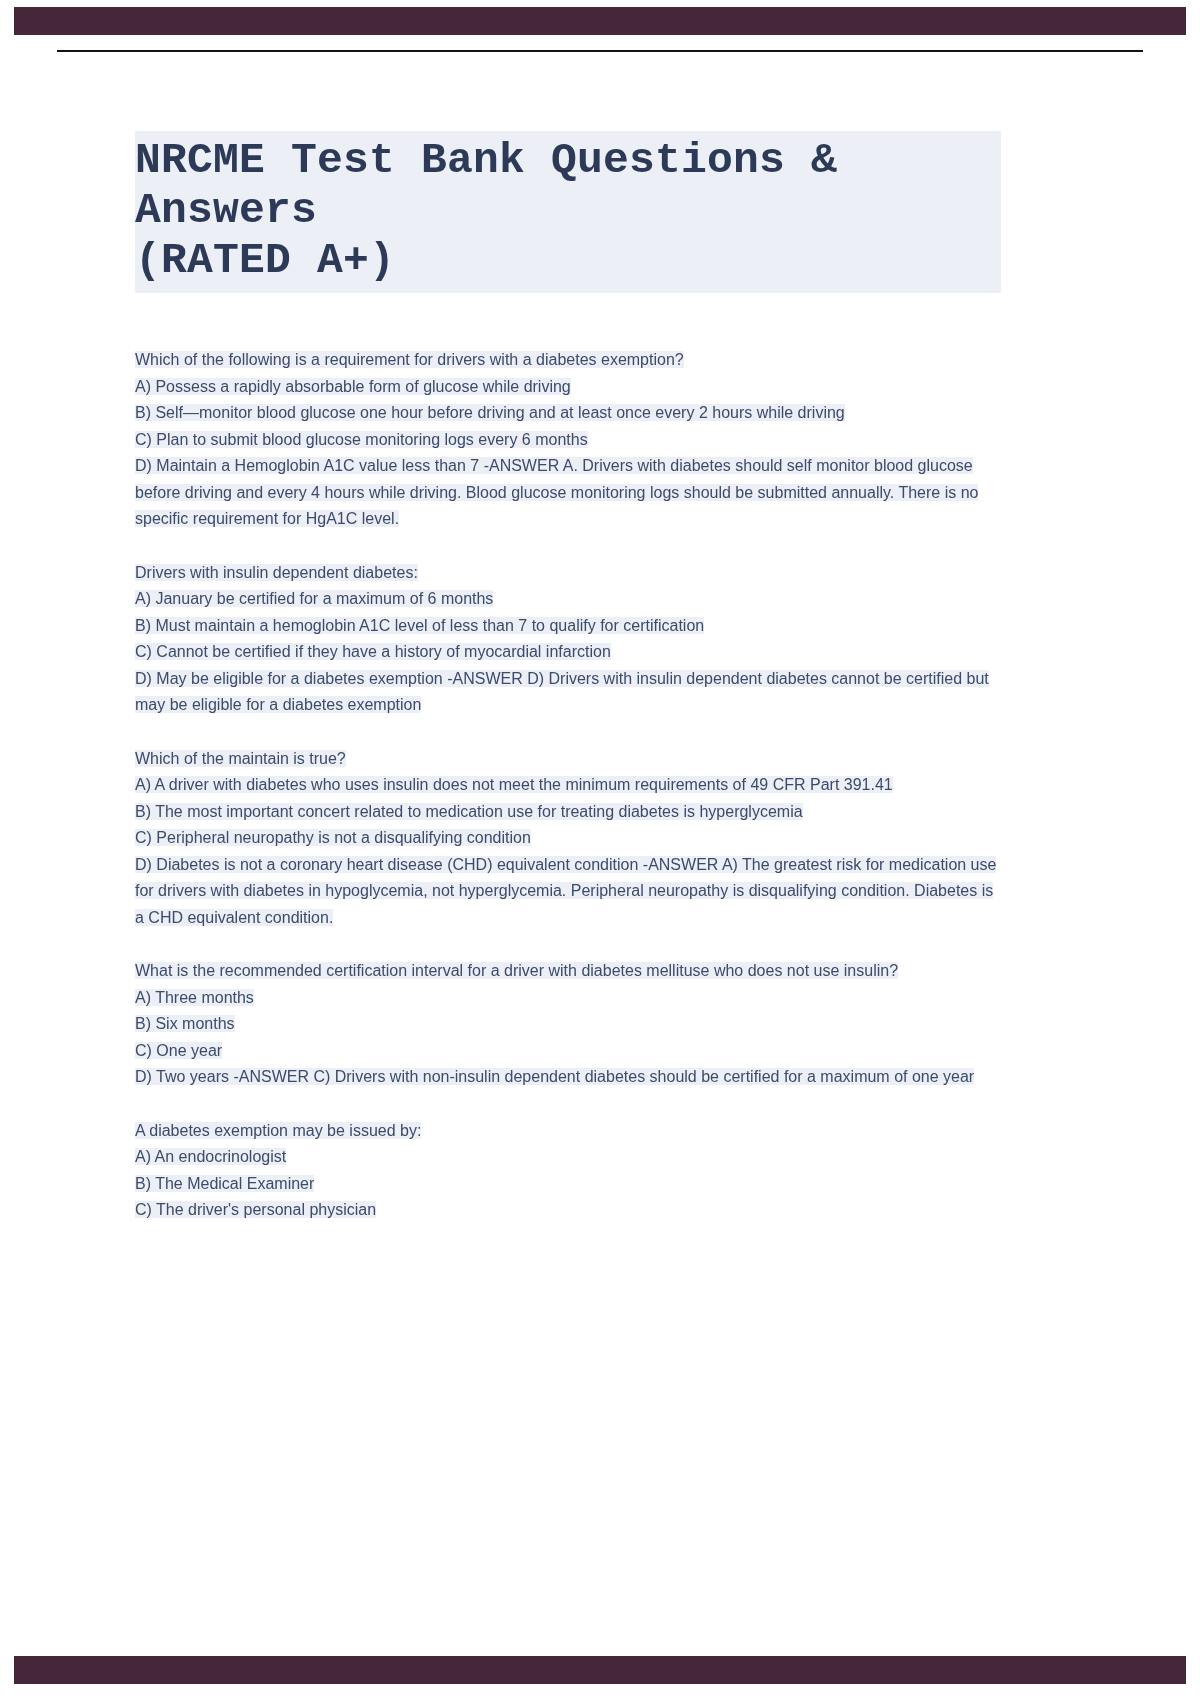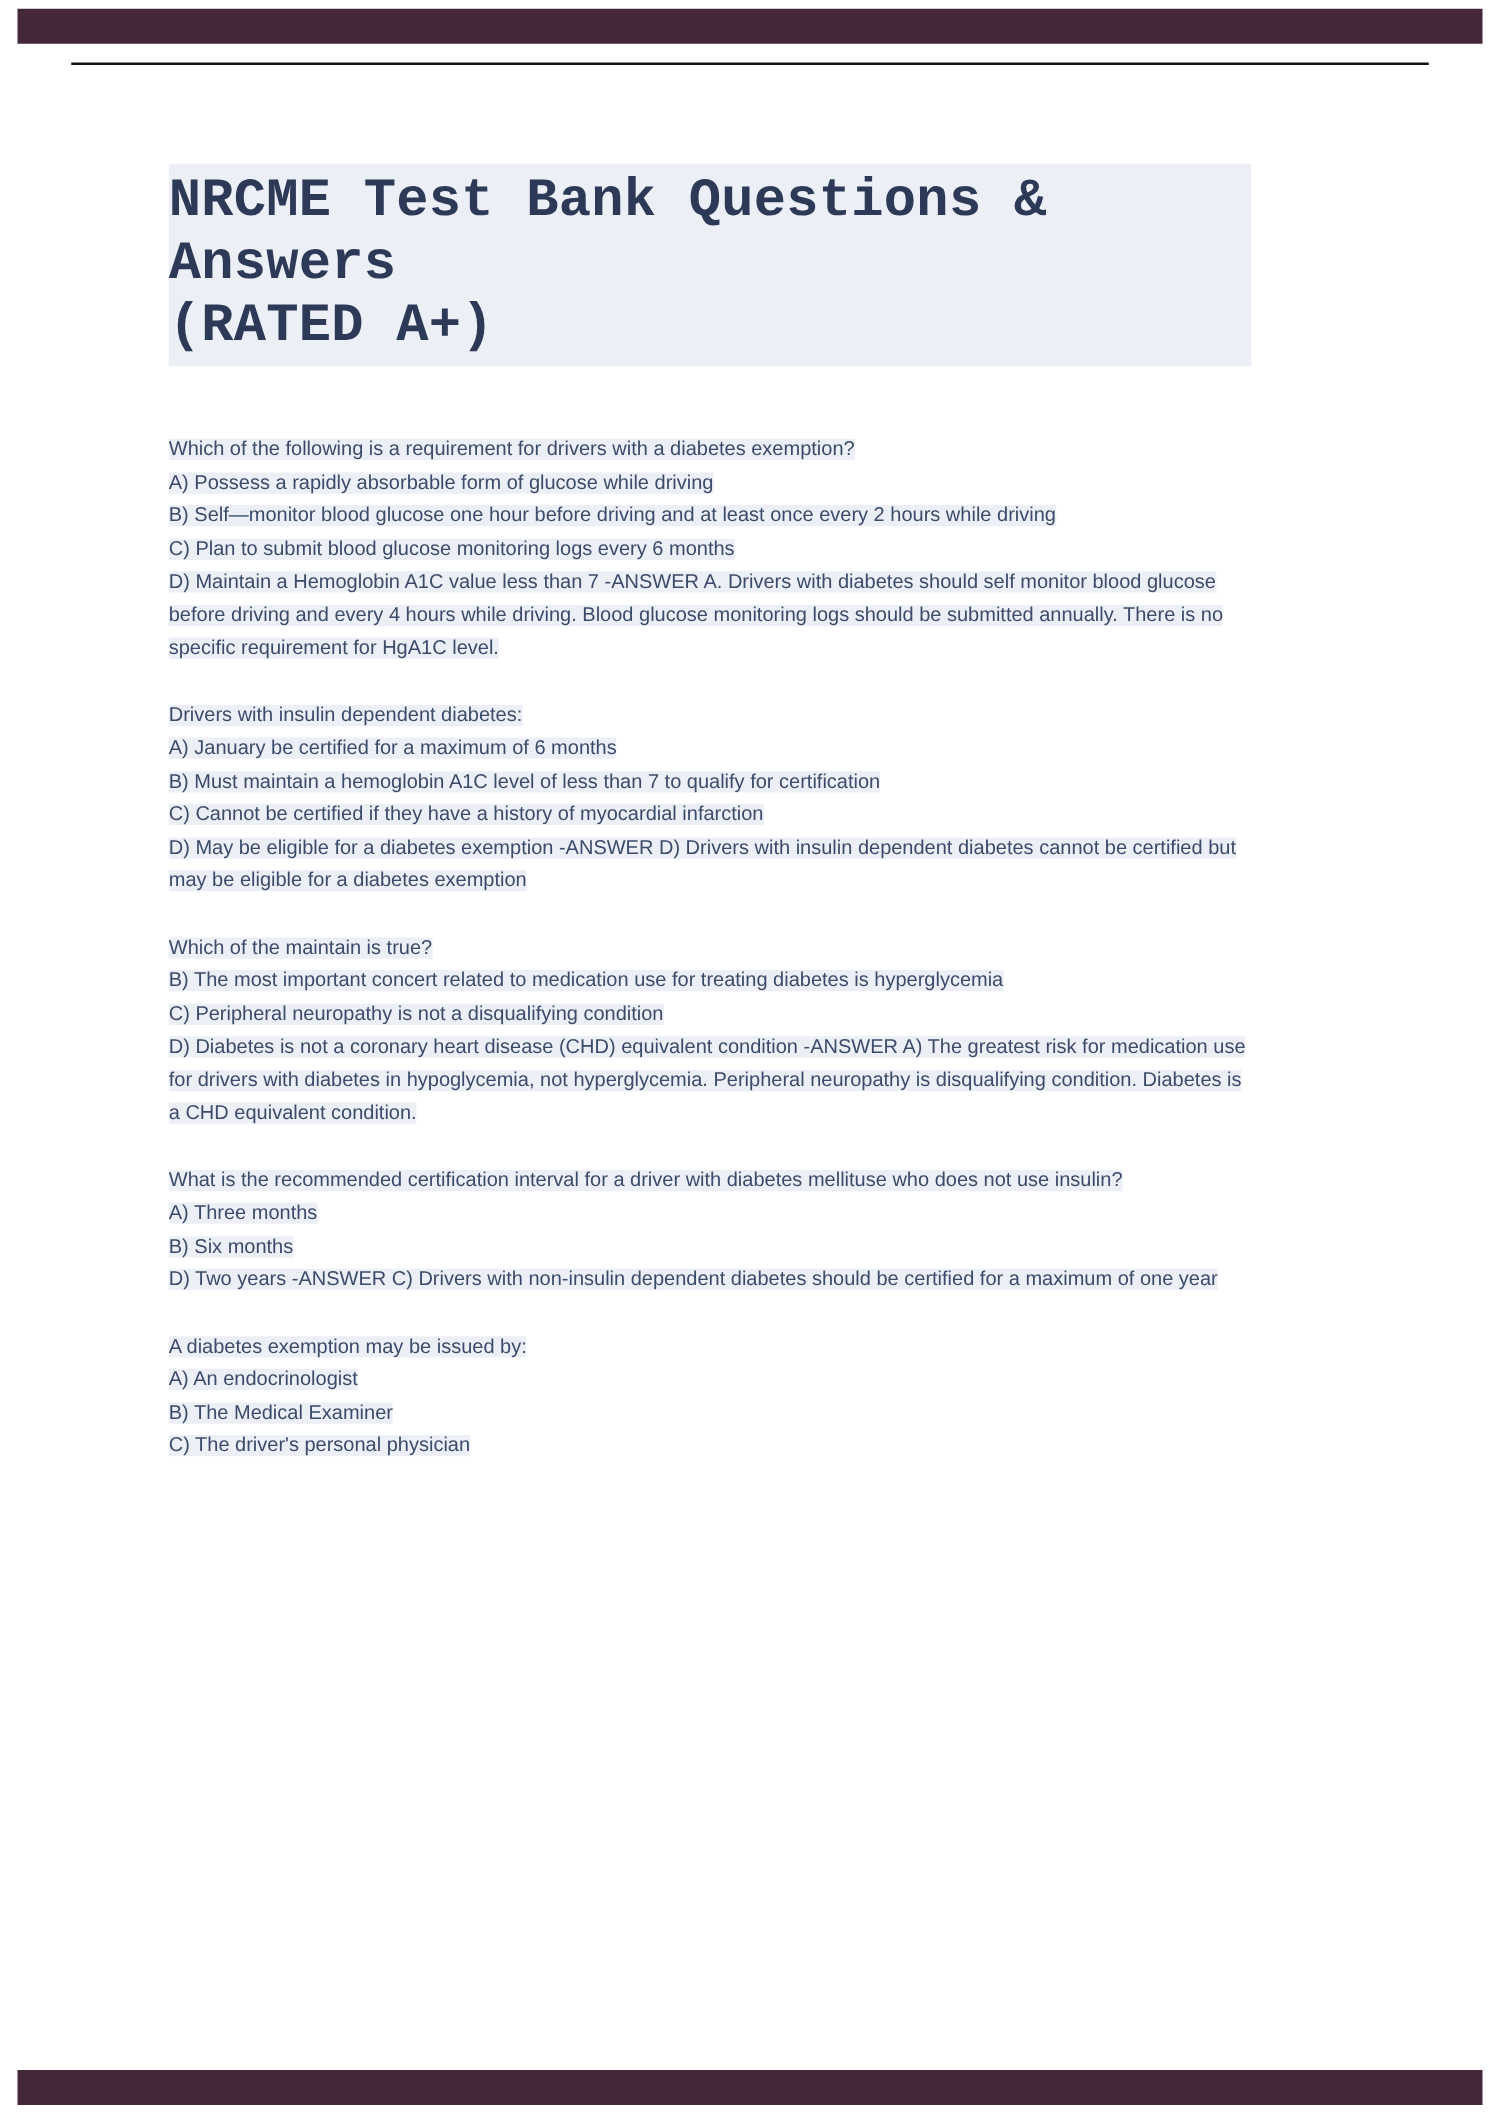--- a/index.html
+++ b/index.html
@@ -89,28 +89,30 @@
         </div>
         <div class="question">
           <div class="line"><span class="hl">Drivers with insulin dependent diabetes:</span></div>
           <div class="line"><span class="hl">A) January be certified for a maximum of 6 months</span></div>
           <div class="line"><span class="hl">B) Must maintain a hemoglobin A1C level of less than 7 to qualify for certification</span></div>
           <div class="line"><span class="hl">C) Cannot be certified if they have a history of myocardial infarction</span></div>
           <div class="line"><span class="hl">D) May be eligible for a diabetes exemption -ANSWER D) Drivers with insulin dependent diabetes cannot be certified but may be eligible for a diabetes exemption</span></div>
         </div>
         <div class="question">
           <div class="line"><span class="hl">Which of the maintain is true?</span></div>
+          <div class="line"><span class="hl">A) A driver with diabetes who uses insulin does not meet the minimum requirements of 49 CFR Part 391.41</span></div>
           <div class="line"><span class="hl">B) The most important concert related to medication use for treating diabetes is hyperglycemia</span></div>
           <div class="line"><span class="hl">C) Peripheral neuropathy is not a disqualifying condition</span></div>
           <div class="line"><span class="hl">D) Diabetes is not a coronary heart disease (CHD) equivalent condition -ANSWER A) The greatest risk for medication use for drivers with diabetes in hypoglycemia, not hyperglycemia. Peripheral neuropathy is disqualifying condition. Diabetes is a CHD equivalent condition.</span></div>
         </div>
         <div class="question">
           <div class="line"><span class="hl">What is the recommended certification interval for a driver with diabetes mellituse who does not use insulin?</span></div>
           <div class="line"><span class="hl">A) Three months</span></div>
           <div class="line"><span class="hl">B) Six months</span></div>
+          <div class="line"><span class="hl">C) One year</span></div>
           <div class="line"><span class="hl">D) Two years -ANSWER C) Drivers with non-insulin dependent diabetes should be certified for a maximum of one year</span></div>
         </div>
         <div class="question">
           <div class="line"><span class="hl">A diabetes exemption may be issued by:</span></div>
           <div class="line"><span class="hl">A) An endocrinologist</span></div>
           <div class="line"><span class="hl">B) The Medical Examiner</span></div>
           <div class="line"><span class="hl">C) The driver's personal physician</span></div>
         </div>
       </div>
   </div>

